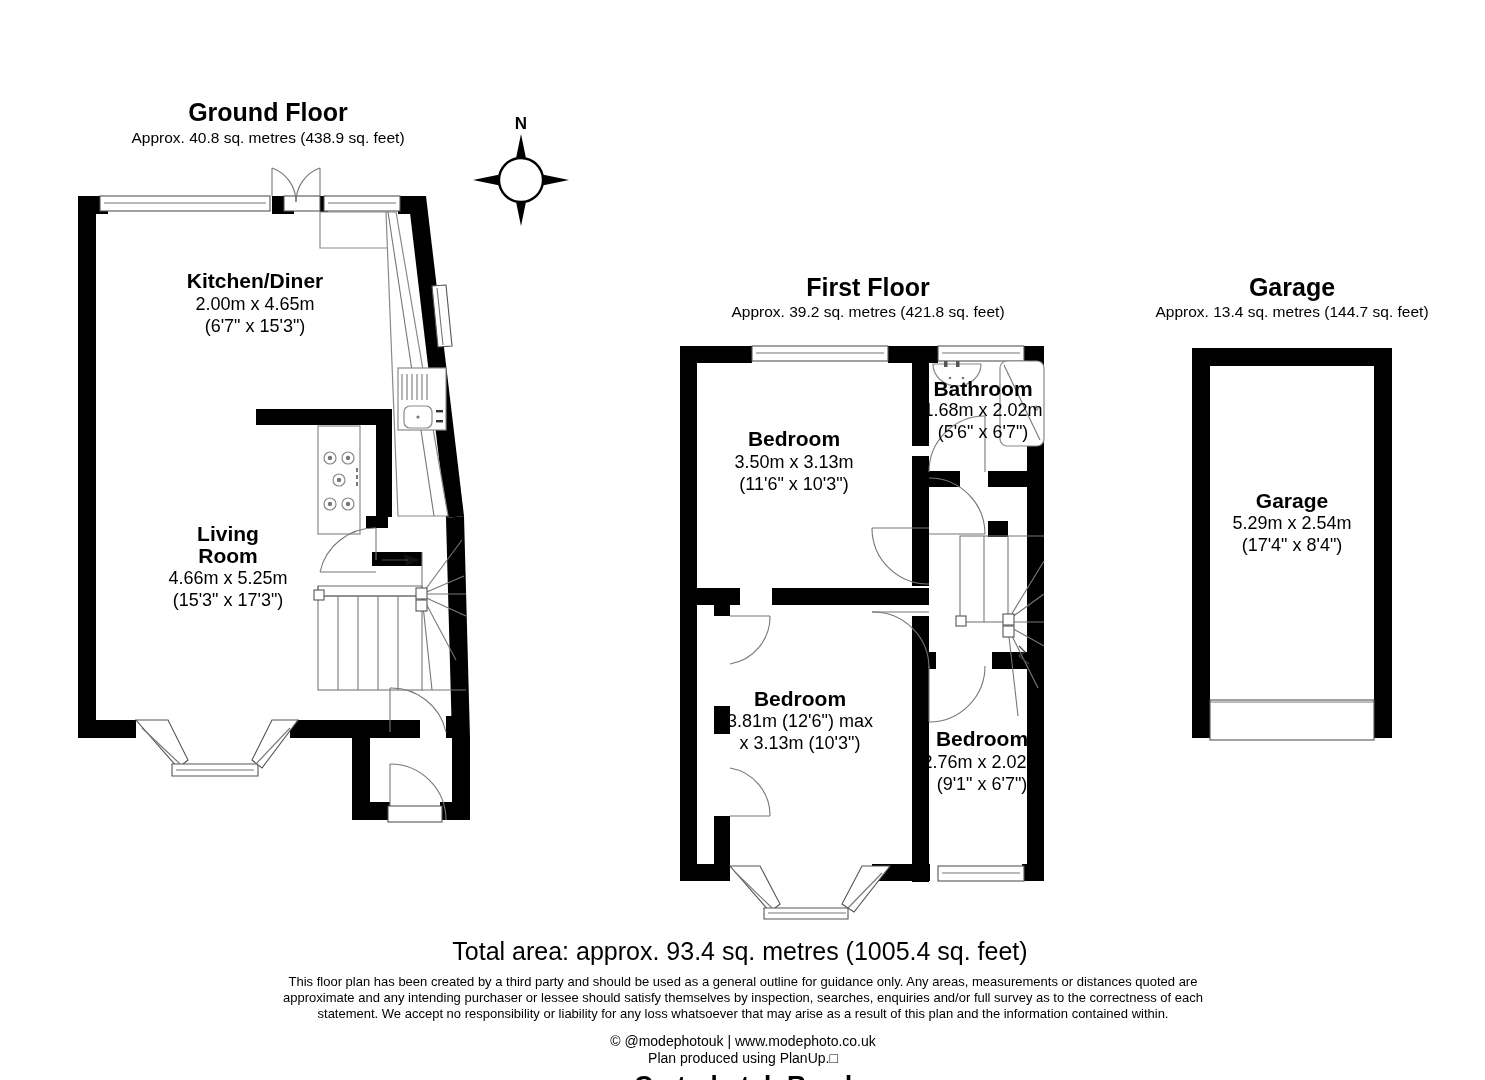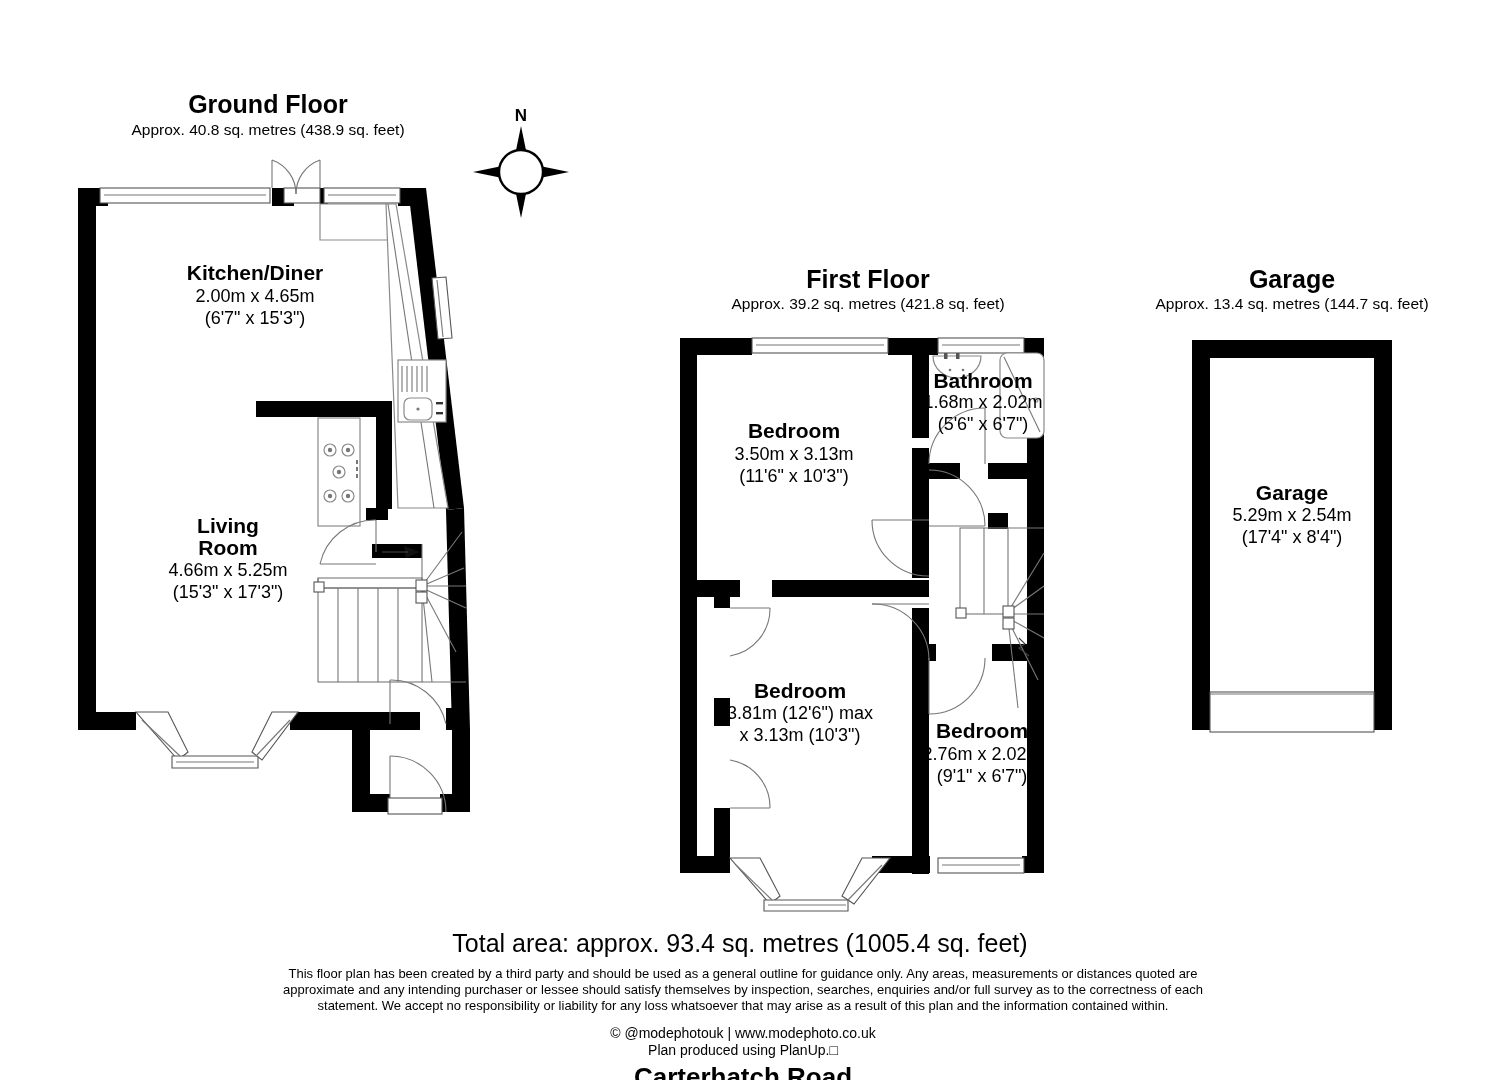--- a/index.html
+++ b/index.html
@@ -10,21 +10,21 @@
   body {
     width: 1485px;
     height: 1080px;
     position: relative;
     font-family: "Liberation Sans", sans-serif;
     color: #000000;
     overflow: hidden;
   }
   #plan-root {
     position: absolute;
-    left: 0; top: 8px;
+    left: 0; top: 16px;
     width: 1485px;
     height: 785px;
   }
   svg.plan-svg {
     position: absolute;
     left: 0; top: 0;
     width: 1485px;
     height: 1080px;
   }
   text {

